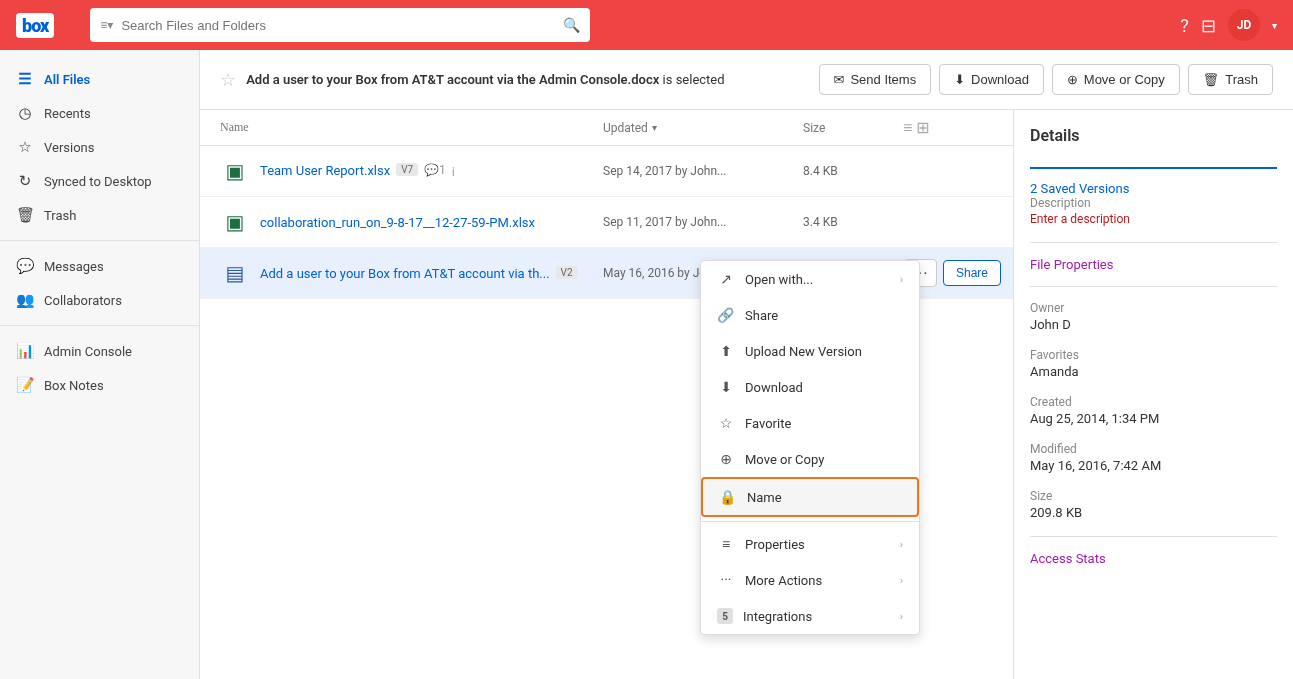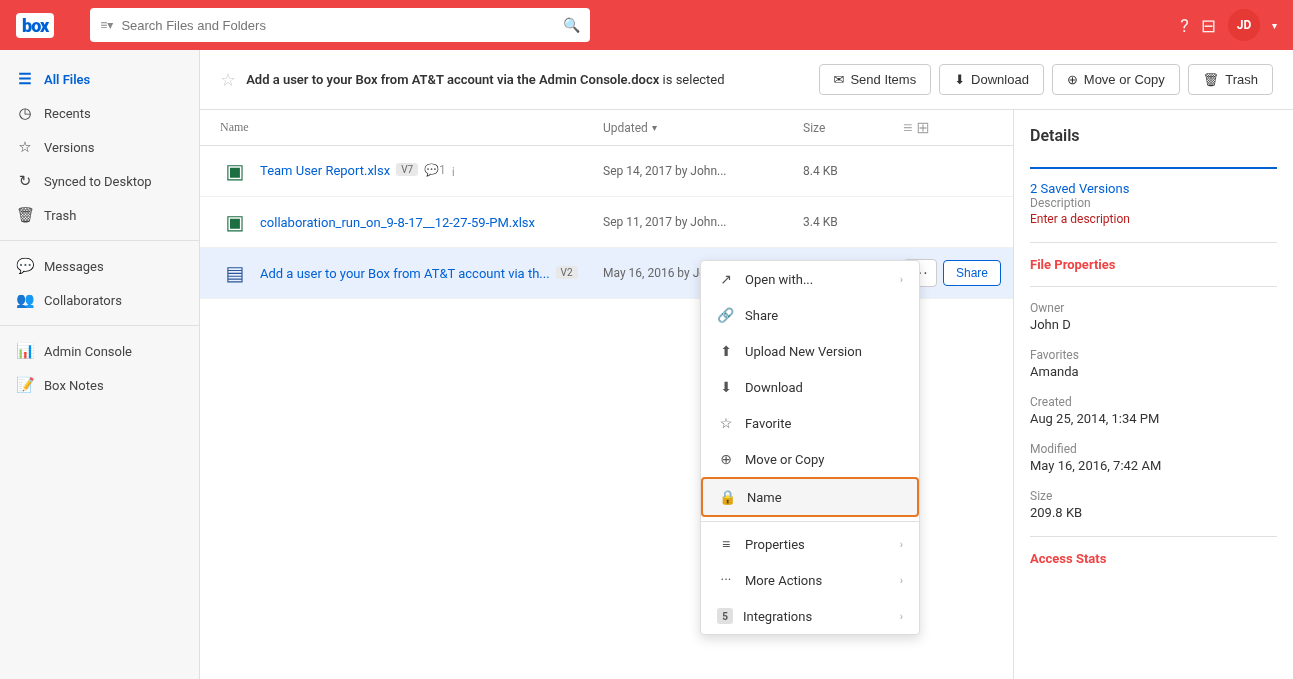--- a/index.html
+++ b/index.html
@@ -78,21 +78,21 @@
 
     
     .details-panel { width: 280px; border-left: 1px solid #e0e0e0; padding: 16px; overflow-y: auto; flex-shrink: 0; }
     .details-title { font-size: 16px; font-weight: 600; color: #333; border-bottom: 2px solid #0061d5; padding-bottom: 22px; margin-bottom: 12px; }
     .saved-versions { color: #0061d5; font-size: 13px; cursor: pointer; }
     .details-section { margin-bottom: 16px; }
     .details-label { font-size: 12px; color: #888; margin-bottom: 2px; }
     .details-value { font-size: 13px; color: #333; }
     .details-placeholder { font-size: 12px; color: #b91c1c; }
     .details-sep { height: 1px; background: #e0e0e0; margin: 14px 0; }
-    .details-section-title { font-size: 13px; font-weight: 700; color: #ef4444; margin-bottom: 10px; }
+    .details-section-title { font-size: 13px; font-weight: 400; color: #a21caf; margin-bottom: 10px; }
 
     .filter-icon { color: #888; font-size: 12px; }
   </style>
 </head>
 <body>
 
 <div class="header">
   <div class="logo">
     <div class="logo-box">box</div>
   </div>

